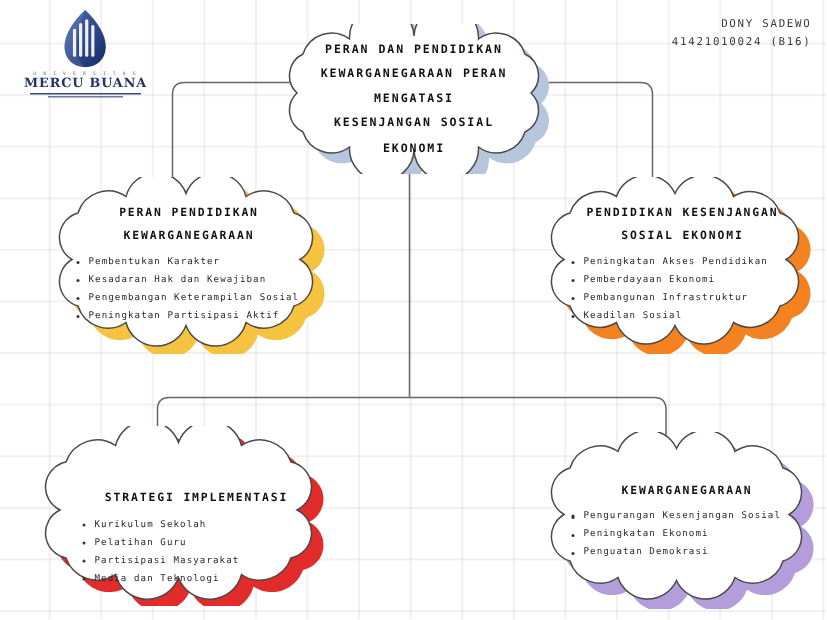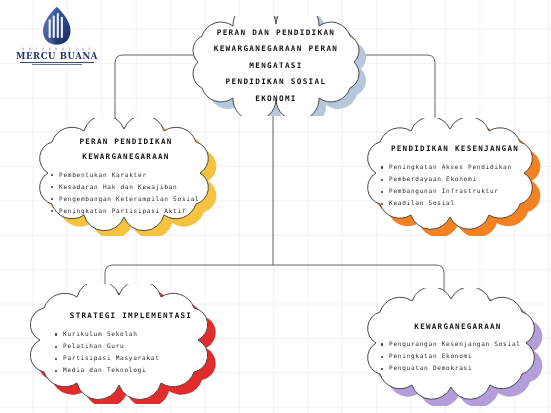--- a/index.html
+++ b/index.html
@@ -60,21 +60,21 @@
   }
   
   #node-title{left:176px;top:16px;width:200px;height:100px;}
   #node-title .node-content{padding:0 26px;}
   #node-title .ttl{font-size:7.7px;letter-spacing:1.3px;line-height:2.15;}
   #node-peran{left:24px;top:118px;width:200px;height:118px;}
   #node-peran .node-content{padding:10px 22px 12px 26px;}
   #node-mengatasi{left:352px;top:118px;width:196px;height:118px;}
   #node-mengatasi .node-content{padding:10px 18px 12px 28px;}
   #node-strategi{left:14px;top:284px;width:210px;height:120px;}
-  #node-strategi .node-content{padding:10px 16px 12px 40px;}
+  #node-strategi .node-content{padding:10px 16px 12px 40px;justify-content:flex-end;}
   #node-dampak{left:352px;top:288px;width:198px;height:118px;}
   #node-dampak .node-content{padding:12px 14px 12px 28px;}
   .list-gap{height:4px;}
 </style>
 </head>
 <body>
 
 <div id="canvas">
 
   <div id="logo-block">
@@ -93,20 +93,24 @@
         <rect x="36.5" y="17" width="3.4" height="34" rx="1.6"></rect>
       </g>
       <path d="M30 1 C24 14 21 28 21 40 C21 52 25 59 30 62 C18 62 8 54 8 40 C8 28 16 14 30 1 Z" fill="#ffffff" opacity=".10"></path>
     </svg>
     <div id="logo-sub">U N I V E R S I T A S</div>
     <div id="logo-word">MERCU BUANA</div>
     <div id="logo-rule"></div>
     <div id="logo-rule2"></div>
   </div>
 
+  <div id="author">
+    <div>DONY SADEWO</div>
+    <div>41421010024 (B16)</div>
+  </div>
 
   <svg id="wires">
     <g fill="none" stroke="#666" stroke-width="1">
 
       <path d="M115 130 L115 63 Q115 55 123 55 L427 55 Q435 55 435 63 L435 130"></path>
 
       <path d="M273 112 L273 265"></path>
 
       <path d="M105 300 L105 273 Q105 265 113 265 L436 265 Q444 265 444 273 L444 302"></path>
     </g>
@@ -122,21 +126,21 @@
                    A16 16 0 0 1 22 46 A16 16 0 0 1 26 20 Z" fill="#b6c7dd"></path>
         </g>
         <path d="M26 20 A20 20 0 0 1 57 10 A20 20 0 0 1 100 8 A20 20 0 0 1 143 10 A20 20 0 0 1 174 20
                  A16 16 0 0 1 178 46 A16 16 0 0 1 174 72
                  A20 20 0 0 1 143 82 A20 20 0 0 1 100 84 A20 20 0 0 1 57 82 A20 20 0 0 1 26 72
                  A16 16 0 0 1 22 46 A16 16 0 0 1 26 20 Z" fill="#ffffff" stroke="#4a4a4a" stroke-width="1"></path>
       </svg>
       <div class="node-content">
         <div class="ttl">PERAN DAN PENDIDIKAN</div>
         <div class="ttl">KEWARGANEGARAAN PERAN MENGATASI</div>
-        <div class="ttl">PENDIDIKAN SOSIAL EKONOMI</div>
+        <div class="ttl">KESENJANGAN SOSIAL EKONOMI</div>
       </div>
     </div>
   </div>
 
   <div class="node" id="node-peran">
     <div class="cloud-wrap">
       <svg class="cloud-svg" viewBox="0 0 200 118" preserveAspectRatio="none">
         <g transform="translate(8,8)">
           <path d="M28 24 A21 21 0 0 1 60 13 A21 21 0 0 1 100 11 A21 21 0 0 1 140 13 A21 21 0 0 1 172 24
                    A17 17 0 0 1 176 55 A17 17 0 0 1 172 86
@@ -171,20 +175,21 @@
                    A21 21 0 0 1 137 97 A21 21 0 0 1 98 99 A21 21 0 0 1 59 97 A21 21 0 0 1 28 86
                    A17 17 0 0 1 24 55 A17 17 0 0 1 28 24 Z" fill="#f58220"></path>
         </g>
         <path d="M28 24 A21 21 0 0 1 59 13 A21 21 0 0 1 98 11 A21 21 0 0 1 137 13 A21 21 0 0 1 168 24
                  A17 17 0 0 1 172 55 A17 17 0 0 1 168 86
                  A21 21 0 0 1 137 97 A21 21 0 0 1 98 99 A21 21 0 0 1 59 97 A21 21 0 0 1 28 86
                  A17 17 0 0 1 24 55 A17 17 0 0 1 28 24 Z" fill="#ffffff" stroke="#4a4a4a" stroke-width="1"></path>
       </svg>
       <div class="node-content">
         <div class="ttl">PENDIDIKAN KESENJANGAN</div>
+        <div class="ttl">SOSIAL EKONOMI</div>
         <div class="list-gap"></div>
         <ul class="bullets">
           <li>Peningkatan Akses Pendidikan</li>
           <li>Pemberdayaan Ekonomi</li>
           <li>Pembangunan Infrastruktur</li>
           <li>Keadilan Sosial</li>
         </ul>
       </div>
     </div>
   </div>

